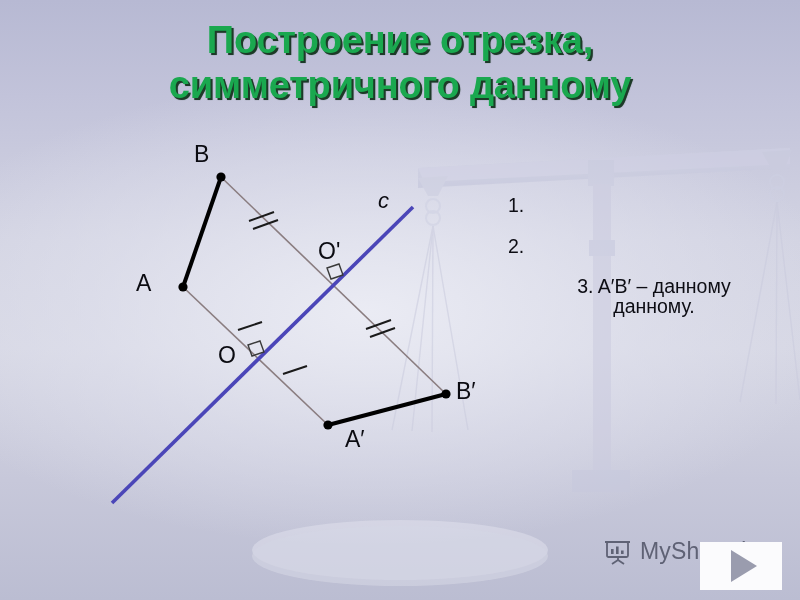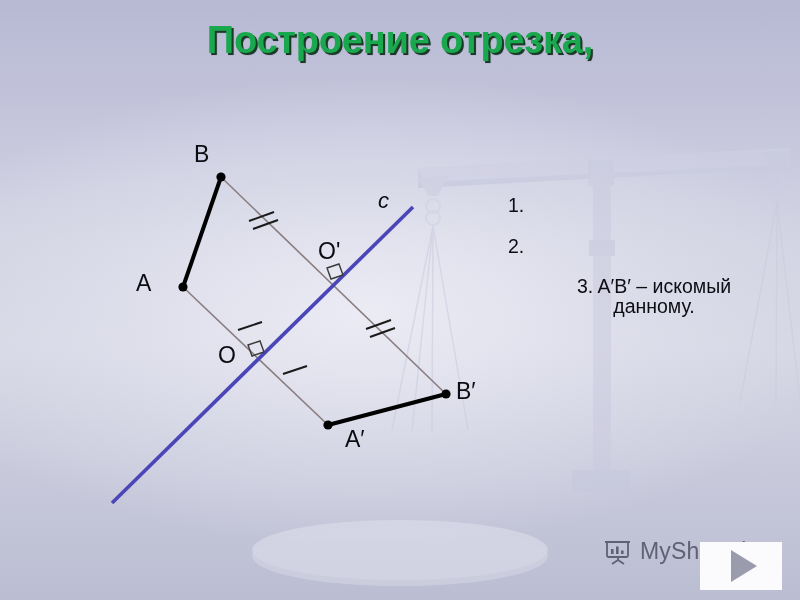--- a/index.html
+++ b/index.html
@@ -142,20 +142,21 @@
         <line x1="777" y1="202" x2="800" y2="400"></line>
       </g>
 
       <ellipse cx="400" cy="556" rx="148" ry="30" fill="#dcdde9" opacity="0.85"></ellipse>
       <ellipse cx="400" cy="550" rx="148" ry="30" fill="#e2e3ee" opacity="0.9"></ellipse>
     </g>
   </svg>
 
   <div class="title">
     <span class="line">Построение отрезка,</span>
+    <span class="line">симметричного данному</span>
   </div>
 
   <svg width="800" height="600" viewBox="0 0 800 600" style="position:absolute;left:0;top:0;">
 
     <line x1="183" y1="287" x2="328" y2="425" stroke="#8a7d80" stroke-width="1.6"></line>
 
     <line x1="221" y1="177" x2="446" y2="394" stroke="#8a7d80" stroke-width="1.6"></line>
 
     <line x1="238" y1="330" x2="262" y2="322" stroke="#1a1a1a" stroke-width="2"></line>
 
@@ -193,21 +194,21 @@
 
   <div class="steps">
     <div class="step">
       <span class="step-num">1.</span>
     </div>
     <div class="step">
       <span class="step-num">2.</span>
     </div>
     <div class="step-3">
       <span>3.</span>
-      <span>A′B′ – искомый</span>
+      <span>A′B′ – данному</span>
       <span class="wrap2">данному.</span>
     </div>
   </div>
 
   <div class="watermark">
     <svg class="wm-icon" viewBox="0 0 28 26">
       <rect x="3" y="3" width="21" height="15" rx="1.5" fill="none" stroke="#5f6275" stroke-width="1.8"></rect>
       <rect x="7" y="10" width="2.6" height="5" fill="#5f6275"></rect>
       <rect x="12" y="7.5" width="2.6" height="7.5" fill="#5f6275"></rect>
       <rect x="17" y="11.5" width="2.6" height="3.5" fill="#5f6275"></rect>

